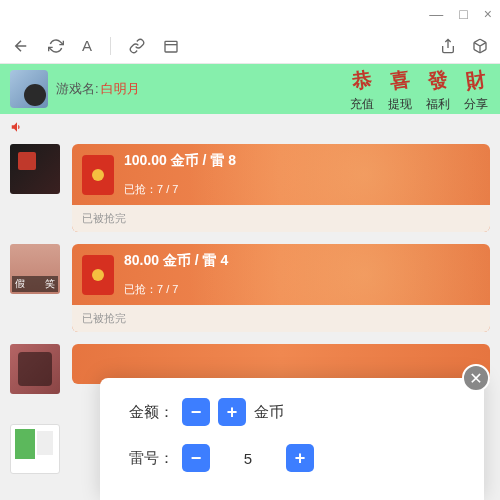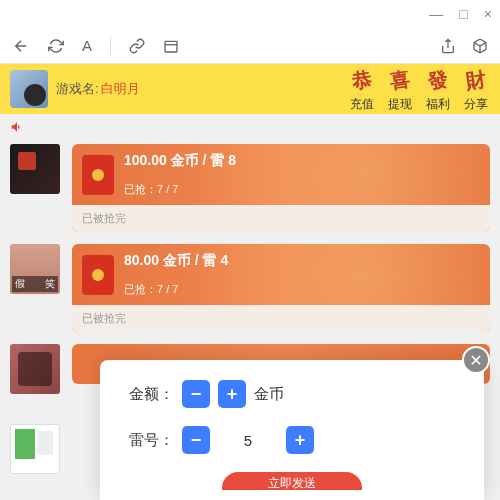--- a/index.html
+++ b/index.html
@@ -4,21 +4,21 @@
 <style>
 *{margin:0;padding:0;box-sizing:border-box;font-family:"Microsoft YaHei",sans-serif}
 body{width:500px;height:500px;background:#f0f0f0;overflow:hidden;position:relative}
 .titlebar{height:28px;background:#fff;display:flex;justify-content:flex-end;align-items:center;padding:0 8px;gap:16px}
 .titlebar span{color:#888;font-size:14px;cursor:pointer}
 .toolbar{height:36px;background:#fff;display:flex;align-items:center;padding:0 12px;gap:18px;border-bottom:1px solid #e8e8e8}
 .toolbar .left{display:flex;gap:18px;align-items:center}
 .toolbar .right{margin-left:auto;display:flex;gap:16px;align-items:center}
 .toolbar svg,.toolbar .ic{color:#666}
 .divider{width:1px;height:18px;background:#ddd}
-.header{height:50px;background:#fde047;display:flex;align-items:center;padding:24px 10px}
+.header{height:50px;background:#86efac;display:flex;align-items:center;padding:24px 10px}
 .avatar{width:38px;height:38px;background:linear-gradient(135deg,#a8c5e0,#6b8fb5);border-radius:4px;position:relative;overflow:hidden}
 .avatar::after{content:"";position:absolute;right:2px;bottom:2px;width:22px;height:22px;background:#2a2a2a;border-radius:50%}
 .userinfo{margin-left:8px;font-size:13px}
 .userinfo .row1{display:flex;gap:2px}
 .userinfo .lbl{color:#555}
 .userinfo .red{color:#e04030}
 .actions{margin-left:auto;display:flex;gap:10px}
 .action{display:flex;flex-direction:column;align-items:center;cursor:pointer}
 .action .glyph{width:28px;height:28px;display:flex;align-items:center;justify-content:center;color:#c0392b;font-size:20px;font-weight:bold;transform:rotate(-8deg)}
 .action .txt{font-size:12px;color:#333;margin-top:2px}
@@ -177,14 +177,13 @@
     <div class="stepbtn">−</div>
     <div class="stepbtn">+</div>
     <span class="munit">金币</span>
   </div>
   <div class="mrow">
     <span class="mlbl">雷号：</span>
     <div class="stepbtn">−</div>
     <span class="mval">5</span>
     <div class="stepbtn">+</div>
   </div>
-  <div class="sendbtn">立即发送</div>
 </div>
 
 </body></html>

